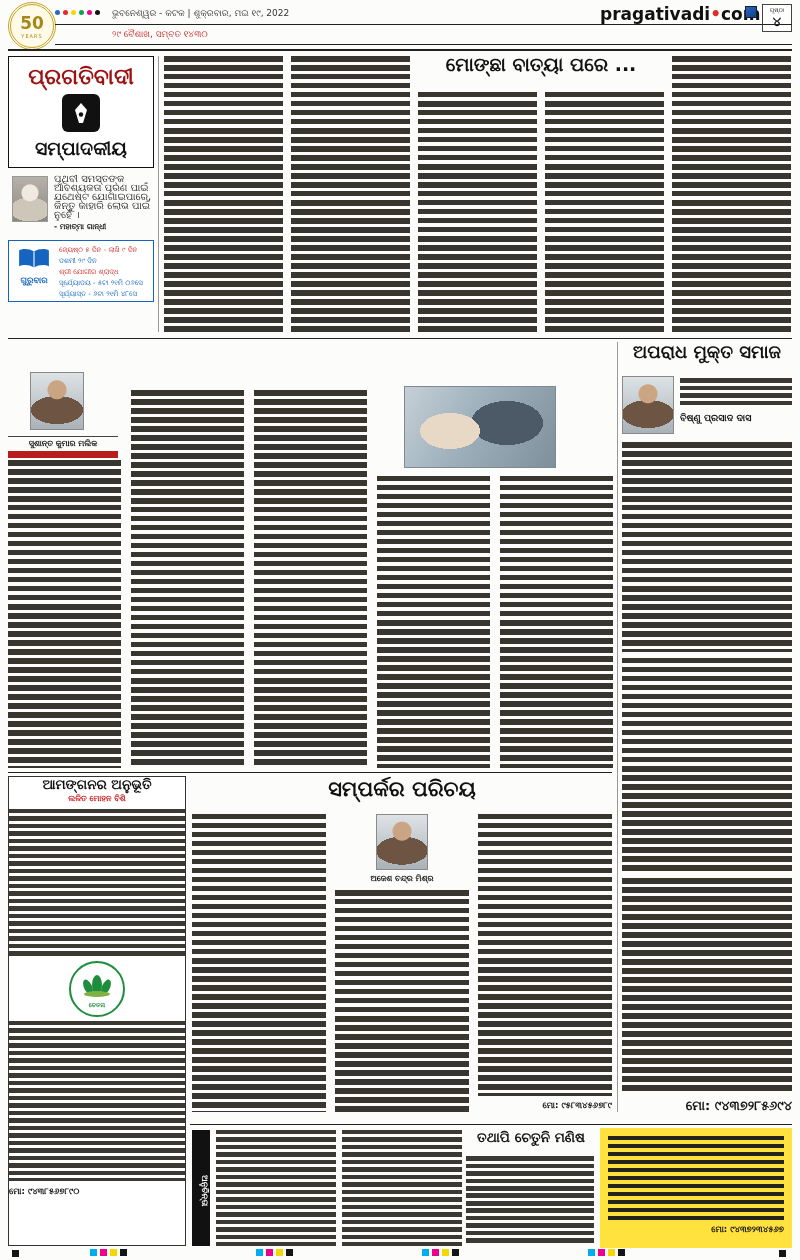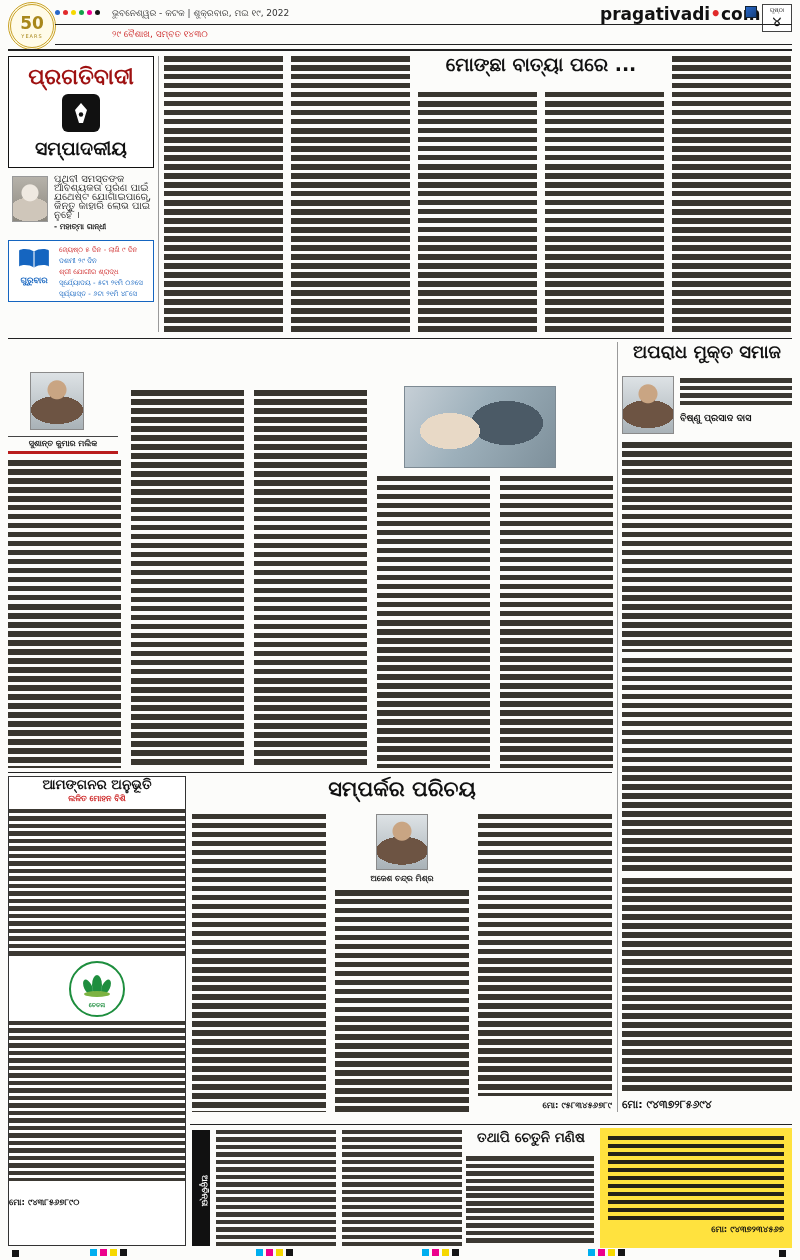--- a/index.html
+++ b/index.html
@@ -29,21 +29,21 @@
   .bigphoto{background:radial-gradient(30px 18px at 30% 55%,#e8d9c6 0 100%,transparent 100%),
                 radial-gradient(36px 22px at 68% 45%,#4b5a66 0 100%,transparent 100%),
                 linear-gradient(120deg,#c6cfd6 0%,#9db0bb 45%,#7e909b 100%)}
   .ctr{text-align:center}
   .bold{font-weight:bold}
   .sq{display:inline-block;width:7px;height:7px;margin-right:3px;vertical-align:top}
   .dot{display:inline-block;width:5px;height:5px;border-radius:50%;margin-right:3px;vertical-align:top}
   .c-c{background:#00aeef}.c-m{background:#ec008c}.c-y{background:#f6d800}.c-k{background:#151515}
   .c-b{background:#2867c8}.c-r{background:#e12a2a}.c-g{background:#16a04a}
   .hl{font-weight:bold;line-height:1.1}
-  .bylinebar{border-top:1px solid #444;border-bottom:3px solid #b91c1c;padding:2px 0}
+  .bylinebar{border-top:1px solid #444;border-bottom:7px solid #b91c1c;padding:2px 0}
 </style>
 </head>
 <body>
 
 <div id="page">
 
   <div class="abs" style="left:55px;top:10px">
     <span class="dot c-b"></span><span class="dot c-r"></span><span class="dot c-y"></span><span class="dot c-g"></span><span class="dot c-m"></span><span class="dot c-k"></span>
   </div>
 
@@ -119,41 +119,41 @@
   <div class="rule" style="left:8px;top:772px;width:604px;height:1px"></div>
 
   <div class="vrule" style="left:617px;top:342px;height:770px"></div>
   <div class="abs hl ctr" style="left:622px;top:342px;width:170px;font-size:18px">ଅପରାଧ ମୁକ୍ତ ସମାଜ</div>
   <div class="abs photo" style="left:622px;top:376px;width:52px;height:58px"></div>
   <div class="abs gk sm" style="left:680px;top:378px;width:112px;height:28px"></div>
   <div class="abs bold" style="left:680px;top:412px;width:112px;font-size:9.5px">ବିଷ୍ଣୁ ପ୍ରସାଦ ଦାସ</div>
   <div class="abs gk" style="left:622px;top:442px;width:170px;height:210px"></div>
   <div class="abs gk" style="left:622px;top:658px;width:170px;height:214px"></div>
   <div class="abs gk" style="left:622px;top:878px;width:170px;height:216px"></div>
-  <div class="abs bold" style="left:622px;top:1098px;width:170px;font-size:11px;">ମୋ: ୯୪୩୭୨୮୫୬୯୪</div>
+  <div class="abs bold" style="left:622px;top:1098px;width:170px;font-size:13px;text-align:right">ମୋ: ୯୪୩୭୨୮୫୬୯୪</div>
 
   <div class="abs" style="left:8px;top:776px;width:178px;height:470px;border:1px solid #333;background:#fff;padding:0">
     <div class="hl ctr" style="font-size:13.5px">ଆମଙ୍ଗନର ଅନୁଭୂତି</div>
     <div class="ctr" style="font-size:8px;color:#cc2222;font-weight:bold;margin:2px 0 5px">ଲଳିତ ମୋହନ ବିଶି</div>
     <div class="gk sm" style="height:148px"></div>
     <div class="ctr" style="margin:4px 0">
       <div style="width:56px;height:56px;border:2px solid #1e8e3e;border-radius:50%;margin:0 auto;background:#fff;padding-top:8px">
         <svg width="40" height="26" viewBox="0 0 40 26">
           <g fill="#1e8e3e">
             <ellipse cx="20" cy="14" rx="5" ry="10"></ellipse>
             <ellipse cx="11" cy="16" rx="4" ry="8" transform="rotate(-25 11 16)"></ellipse>
             <ellipse cx="29" cy="16" rx="4" ry="8" transform="rotate(25 29 16)"></ellipse>
           </g>
           <ellipse cx="20" cy="23" rx="13" ry="3" fill="#7cb342"></ellipse>
         </svg>
         <div style="font-size:6px;color:#1e8e3e;font-weight:bold">ଚେତନା</div>
       </div>
     </div>
     <div class="gk sm" style="height:160px"></div>
-    <div class="bold" style="font-size:8.5px;margin-top:16px">ମୋ: ୯୪୩୮୫୬୭୮୯୦</div>
+    <div class="bold" style="font-size:8.5px;margin-top:5px">ମୋ: ୯୪୩୮୫୬୭୮୯୦</div>
   </div>
 
   <div class="abs hl ctr" style="left:192px;top:778px;width:420px;font-size:21px">ସମ୍ପର୍କର ପରିଚୟ</div>
   <div class="abs gk" style="left:192px;top:814px;width:134px;height:298px"></div>
   <div class="abs photo" style="left:376px;top:814px;width:52px;height:56px"></div>
   <div class="abs ctr bold" style="left:335px;top:874px;width:134px;font-size:8px">ଅଜେଶ ଚନ୍ଦ୍ର ମିଶ୍ର</div>
   <div class="abs gk" style="left:335px;top:890px;width:134px;height:222px"></div>
   <div class="abs gk" style="left:478px;top:814px;width:134px;height:282px"></div>
   <div class="abs bold" style="left:478px;top:1100px;width:134px;font-size:8.5px;text-align:right">ମୋ: ୯୫୮୩୪୫୬୭୮୯</div>
   <div class="rule" style="left:190px;top:1124px;width:602px;height:1px"></div>

